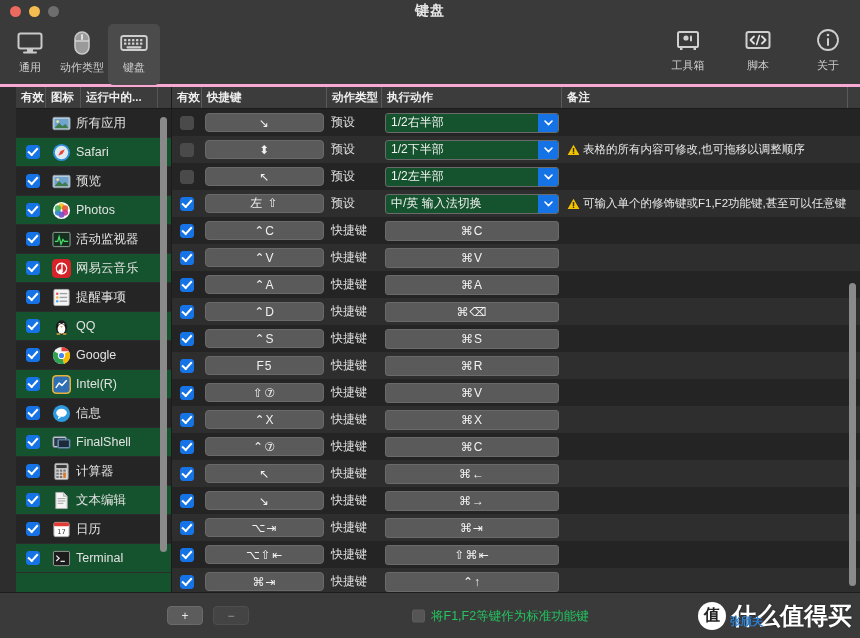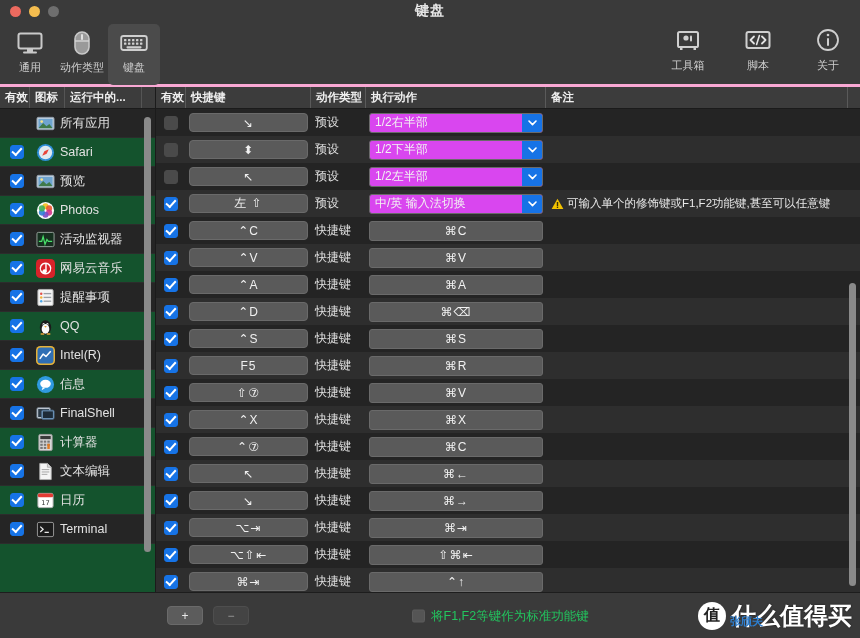--- a/index.html
+++ b/index.html
@@ -27,21 +27,21 @@
   .tab{width:52px;height:56px;margin-top:2px;display:flex;flex-direction:column;align-items:center;justify-content:flex-start;padding-top:5px;border-radius:5px;cursor:default;}
   .tab.active{background:#4b4b4b;}
   .tab .glyph{height:28px;display:flex;align-items:center;justify-content:center;}
   .tab .tlabel{font-size:11px;color:#cfcfcf;margin-top:3px;white-space:nowrap;}
   .rtools{position:absolute;right:6px;top:4px;display:flex;gap:18px;}
   .rtool{width:52px;display:flex;flex-direction:column;align-items:center;cursor:default;}
   .rtool .glyph{height:28px;display:flex;align-items:center;justify-content:center;}
   .rtool .tlabel{font-size:11px;color:#cfcfcf;margin-top:4px;white-space:nowrap;}
 
   
-  .body{flex:1 1 auto;display:flex;min-height:0;background:#2b2b2b;}
+  .body{flex:1 1 auto;display:flex;min-height:0;background:#2b2b2b;margin-left:16px;}
 
   
   .leftpane{width:155px;flex:0 0 155px;display:flex;flex-direction:column;background:#262626;border-right:1px solid #1b1b1b;}
   .lhead{height:21px;display:flex;align-items:center;background:#3c3c3c;border-bottom:1px solid #1b1b1b;font-size:11.5px;font-weight:bold;color:#efefef;}
   .lhead .hc{padding:0 5px;height:100%;display:flex;align-items:center;border-right:1px solid #555;box-sizing:border-box;white-space:nowrap;overflow:hidden;}
   .lhead .hc.c1{width:30px;}
   .lhead .hc.c2{width:35px;}
   .lhead .hc.c3{flex:1;}
   .lhead .hc.c4{width:13px;border-right:none;}
   .llist{flex:1;overflow:hidden;position:relative;background:#14532d;}
@@ -79,21 +79,21 @@
   .trow.even{background:#2e2e2e;}
   .cell{height:100%;display:flex;align-items:center;box-sizing:border-box;}
   .c-valid{width:30px;flex:0 0 30px;justify-content:center;}
   .c-key{width:125px;flex:0 0 125px;padding:0 3px;}
   .c-type{width:55px;flex:0 0 55px;padding-left:4px;font-size:12px;color:#e0e0e0;}
   .c-act{width:180px;flex:0 0 180px;padding:0 3px;}
   .c-note{flex:1;min-width:0;padding-left:5px;display:flex;align-items:center;gap:3px;overflow:hidden;}
 
   .keybox{width:100%;height:19px;background:#5a5a5a;border:1px solid #6a6a6a;border-radius:4px;
     display:flex;align-items:center;justify-content:center;font-size:12px;color:#f0f0f0;box-sizing:border-box;letter-spacing:1px;}
-  .actbox{width:100%;height:20px;background:#d946ef;border:1px solid #6a6a6a;border-radius:3px;
+  .actbox{width:100%;height:20px;background:#14532d;border:1px solid #6a6a6a;border-radius:3px;
     display:flex;align-items:center;box-sizing:border-box;overflow:hidden;}
   .actbox .txt{flex:1;padding-left:5px;font-size:12px;color:#f2f2f2;white-space:nowrap;overflow:hidden;}
   .actbox .txt.ctr{text-align:center;padding-left:0;letter-spacing:1px;}
   .actbox .arrow{width:20px;height:100%;background:#1673e6;display:flex;align-items:center;justify-content:center;flex:0 0 20px;}
   .actbox .arrow svg{display:block;}
   .actbox.plain{background:#5a5a5a;}
 
   .warn{font-size:11.5px;color:#e8e8e8;white-space:nowrap;overflow:hidden;text-overflow:clip;}
   .wicon{flex:0 0 auto;display:flex;align-items:center;}
 
@@ -344,20 +344,36 @@
               </svg>
             </div>
             <div class="lname">QQ</div>
           </div>
           <div class="lrow">
             <div class="lcb">
               <span class="cb on"></span>
             </div>
             <div class="licon">
               <svg width="19" height="19" viewBox="0 0 20 20">
+                <circle cx="10" cy="10" r="9" fill="#f5f5f5"></circle>
+        <path d="M10 1 A9 9 0 0 1 17.8 5.6 L10 5.6 Z" fill="#e8453c"></path>
+        <path d="M17.8 5.6 A9 9 0 0 1 12.6 18.6 L10 10 Z" fill="#f9bb00"></path>
+        <path d="M12.6 18.6 A9 9 0 0 1 2.2 5.6 L10 10 Z" fill="#31a350"></path>
+        <circle cx="10" cy="10" r="3.8" fill="#fff"></circle>
+                <circle cx="10" cy="10" r="2.7" fill="#4285f4"></circle>
+              </svg>
+            </div>
+            <div class="lname">Google</div>
+          </div>
+          <div class="lrow">
+            <div class="lcb">
+              <span class="cb on"></span>
+            </div>
+            <div class="licon">
+              <svg width="19" height="19" viewBox="0 0 20 20">
                 <rect width="20" height="20" rx="4.5" fill="#e6b23a"></rect>
                 <rect x="1.6" y="1.6" width="16.8" height="16.8" rx="3.5" fill="#2f6fb5"></rect>
                 <path d="M4 13.5 L7.5 8.5 L10.5 11 L15.5 5.5" stroke="#fff" stroke-width="1.6" fill="none" stroke-linejoin="round"></path>
               </svg>
             </div>
             <div class="lname">Intel(R)</div>
           </div>
           <div class="lrow">
             <div class="lcb">
               <span class="cb on"></span>
@@ -495,20 +511,30 @@
               <div class="cell c-type">预设</div>
               <div class="cell c-act">
                 <div class="actbox">
                   <span class="txt">1/2下半部</span>
                   <span class="arrow">
                     <svg width="9" height="6" viewBox="0 0 9 6">
                       <path d="M1 1 L4.5 4.6 L8 1" stroke="#fff" stroke-width="1.6" fill="none" stroke-linecap="round" stroke-linejoin="round"></path>
                     </svg>
                   </span>
                 </div>
+              </div>
+              <div class="cell c-note">
+                <span class="wicon">
+                  <svg width="13" height="12" viewBox="0 0 13 12">
+                    <path d="M6.5 .8 L12.4 11 H.6 Z" fill="#f2c200"></path>
+                    <rect x="5.8" y="4" width="1.4" height="4" fill="#3a3000"></rect>
+                    <rect x="5.8" y="8.6" width="1.4" height="1.4" fill="#3a3000"></rect>
+                  </svg>
+                </span>
+                <span class="warn">表格的所有内容可修改,也可拖移以调整顺序</span>
               </div>
             </div>
             <div class="trow odd">
               <div class="cell c-valid">
                 <span class="cb off"></span>
               </div>
               <div class="cell c-key">
                 <div class="keybox">↖</div>
               </div>
               <div class="cell c-type">预设</div>

